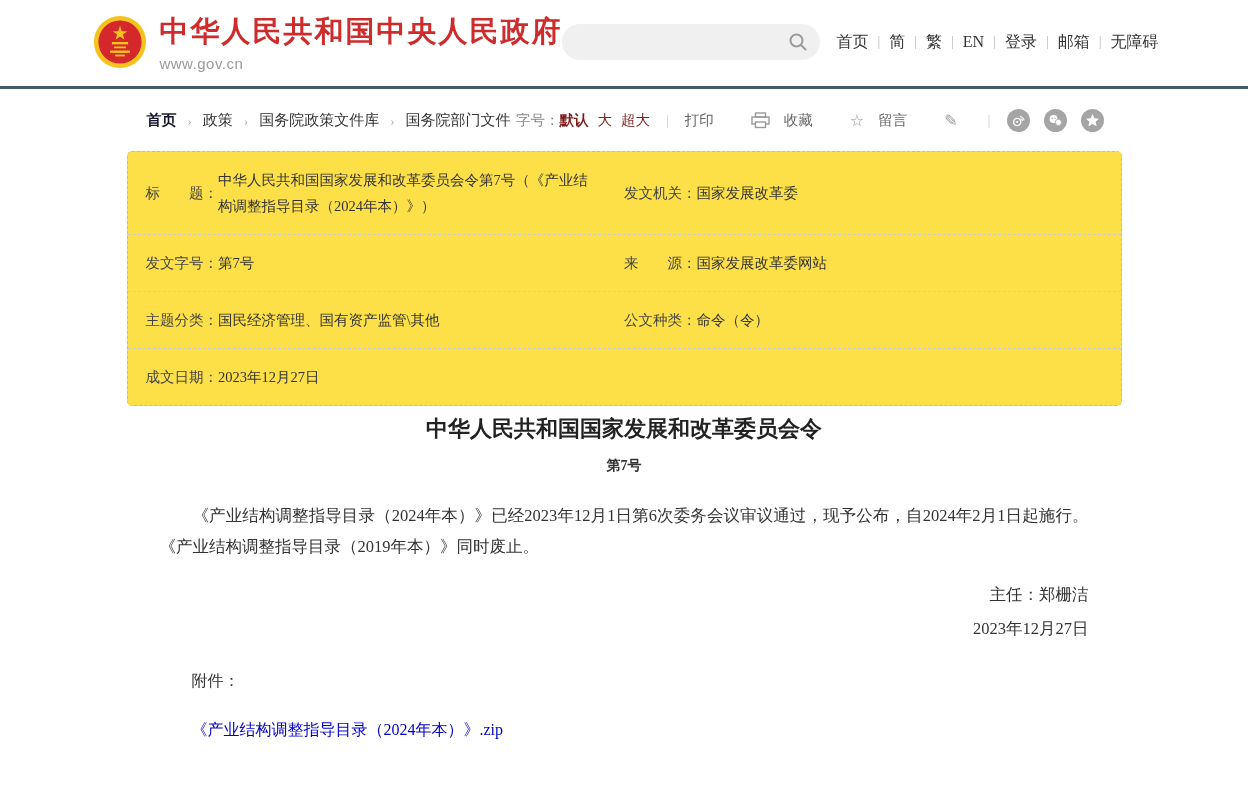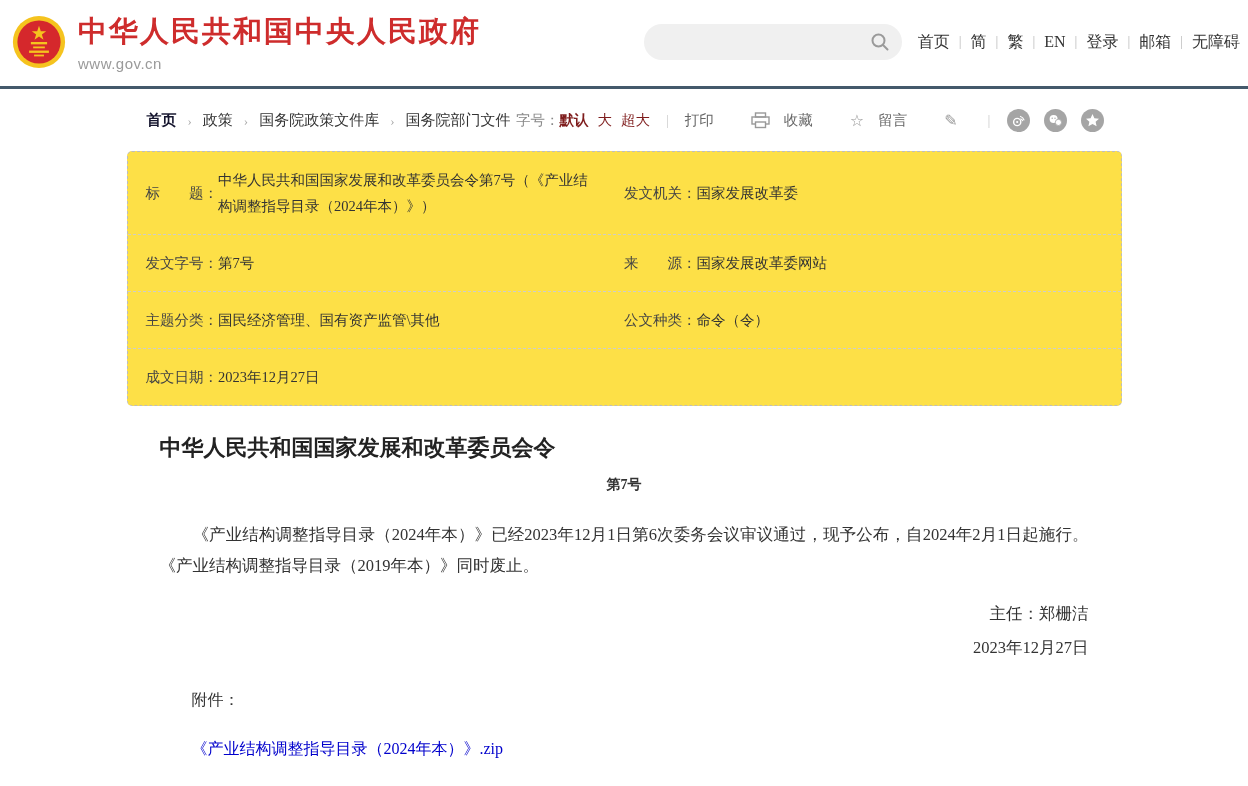--- a/index.html
+++ b/index.html
@@ -1,21 +1,21 @@
 <!DOCTYPE html>
 <html><head>
 <meta charset="utf-8">
 <style>
   * { box-sizing: border-box; margin: 0; padding: 0; }
   html,body { width: 1248px; height: 786px; background:#fff; overflow:hidden;
     font-family: "Liberation Sans", sans-serif; }
   a { text-decoration: none; cursor: pointer; }
 
   
-  .site-header { display:flex; align-items:center; justify-content:space-between;
+  .site-header { display:flex; align-items:center; justify-content:center;
     padding: 12px 6px 14px 12px; background:#fff; }
   .brand { display:flex; align-items:center; }
   .emblem { width:54px; height:54px; flex-shrink:0; }
   .brand-text { margin-left: 12px; }
   .site-name { font-size: 29px; font-weight: bold; color:#ce2c2c; letter-spacing: 2px;
     font-family: "Liberation Sans", sans-serif; }
   .site-url { font-size: 15px; color:#9a9a9a; margin-top: 3px; letter-spacing: .5px; }
   .header-right { display:flex; align-items:center; }
   .search-box { width: 258px; height: 36px; background:#f0f0f0; border-radius: 18px;
     display:flex; align-items:center; padding: 0 12px 0 16px; margin-right: 16px; }
@@ -59,22 +59,22 @@
     background:#fde047; }
   .meta-row { display:flex; padding: 0 18px; border-bottom: 1px dashed #ccc; }
   .meta-row:last-child { border-bottom:none; }
   .meta-cell { width: 50%; display:flex; align-items:center; padding: 15px 0;
     font-size: 14.5px; }
   .meta-label { color:#444; white-space: pre; flex-shrink:0; line-height: 26px; }
   .meta-value { color:#333; line-height: 26px; padding-right: 26px; }
 
   
   .doc { padding: 0 33px 40px 33px; color:#333; }
-  .doc-title { font-size: 22px; font-weight: bold; color:#222;
-    margin-top: 27px; font-family:"Liberation Serif", serif; }
+  .doc-title { font-size: 22px; font-weight: bold; text-align:center; color:#222;
+    margin-top: 8px; font-family:"Liberation Serif", serif; }
   .doc-subtitle { font-size: 14px; text-align:center; margin-top: 13px; color:#333;
     font-weight: bold; }
   .doc-paragraph { font-size: 16.5px; line-height: 31px; text-indent: 2em;
     margin-top: 25px; text-align: justify; }
   .doc-signer { text-align: right; font-size: 16.5px; margin-top: 22px; }
   .doc-sign-date { text-align: right; font-size: 16.5px; margin-top: 12px; }
   .attachments { margin: 31px 0 0 2em; font-size: 16px; }
   .attach-label { color:#333;margin-top:16px; }
   .attach-link { display:block; color:#0000cc; margin-top: 28px; }
 </style>

